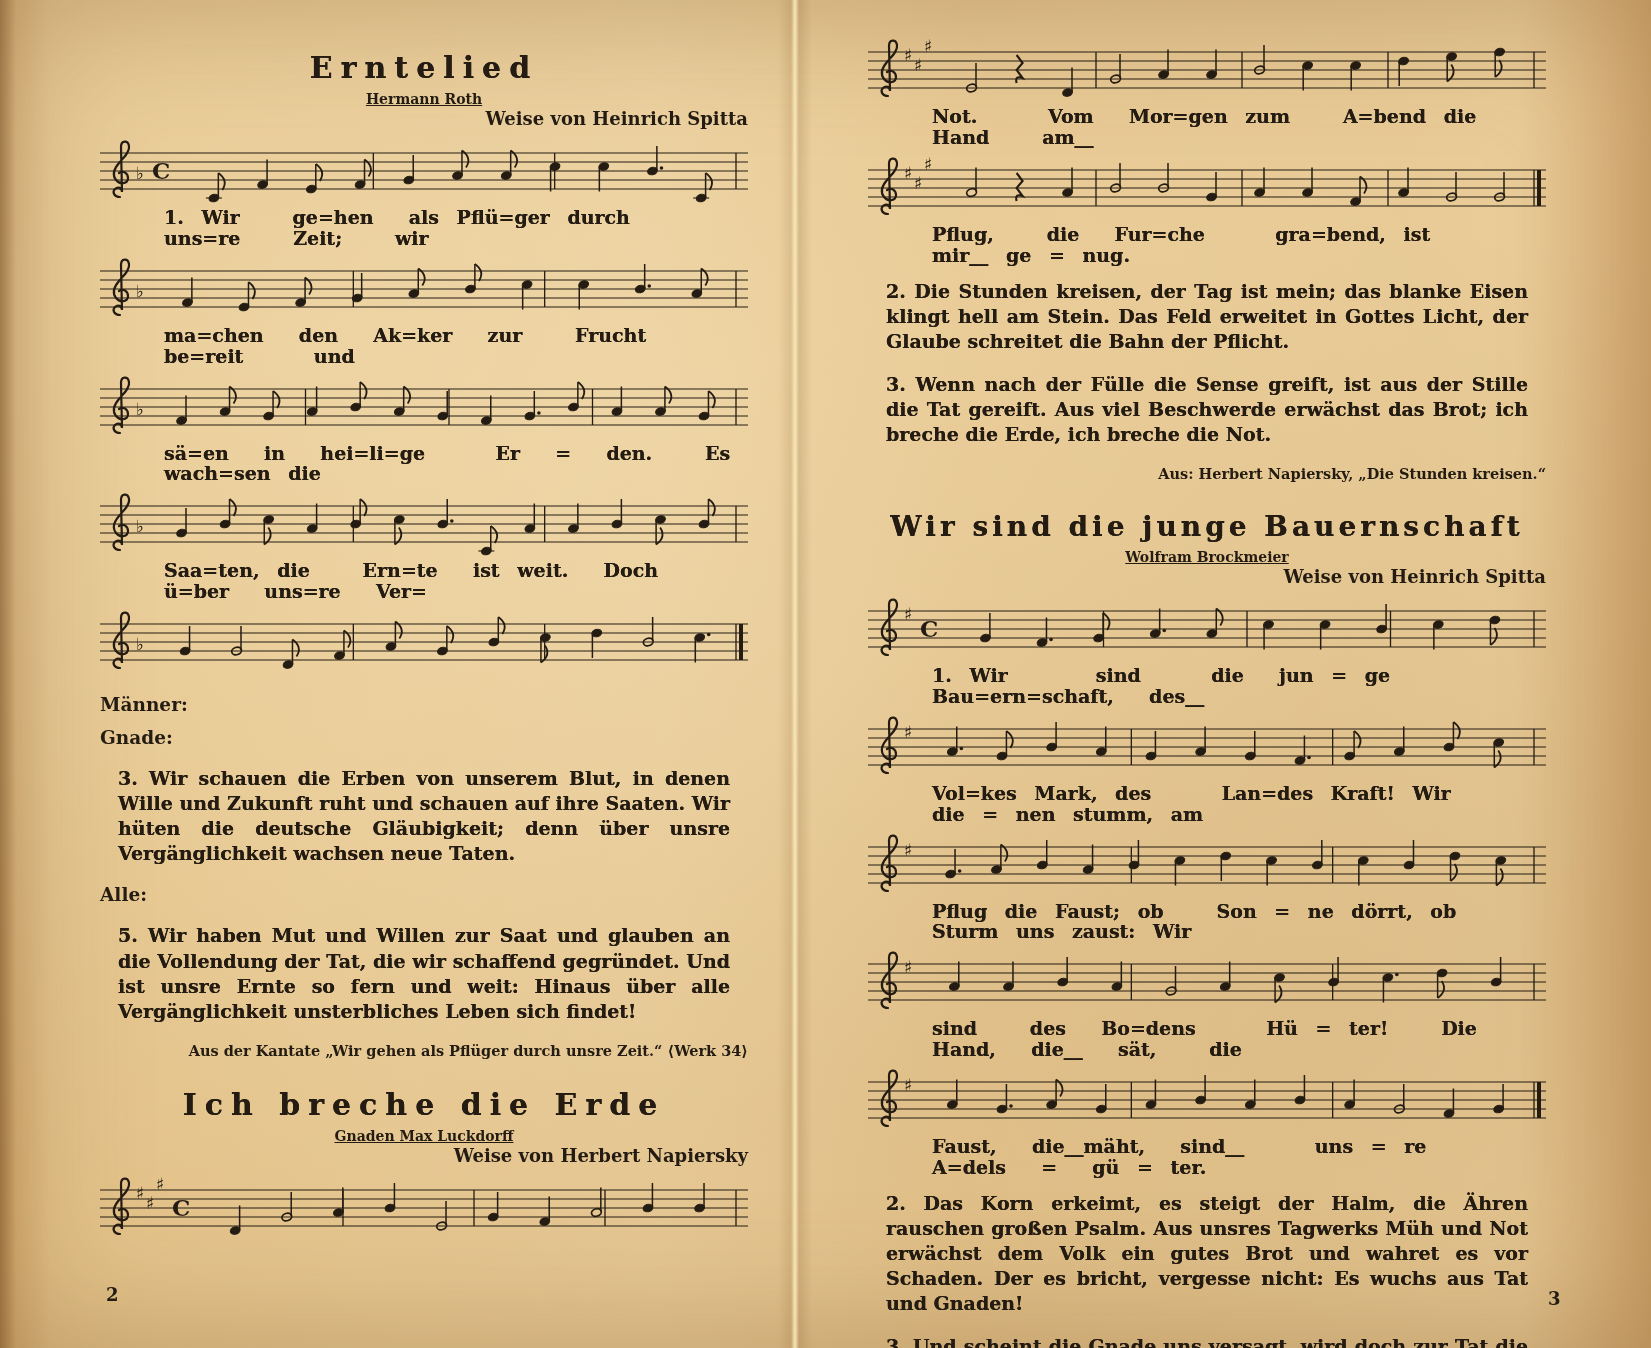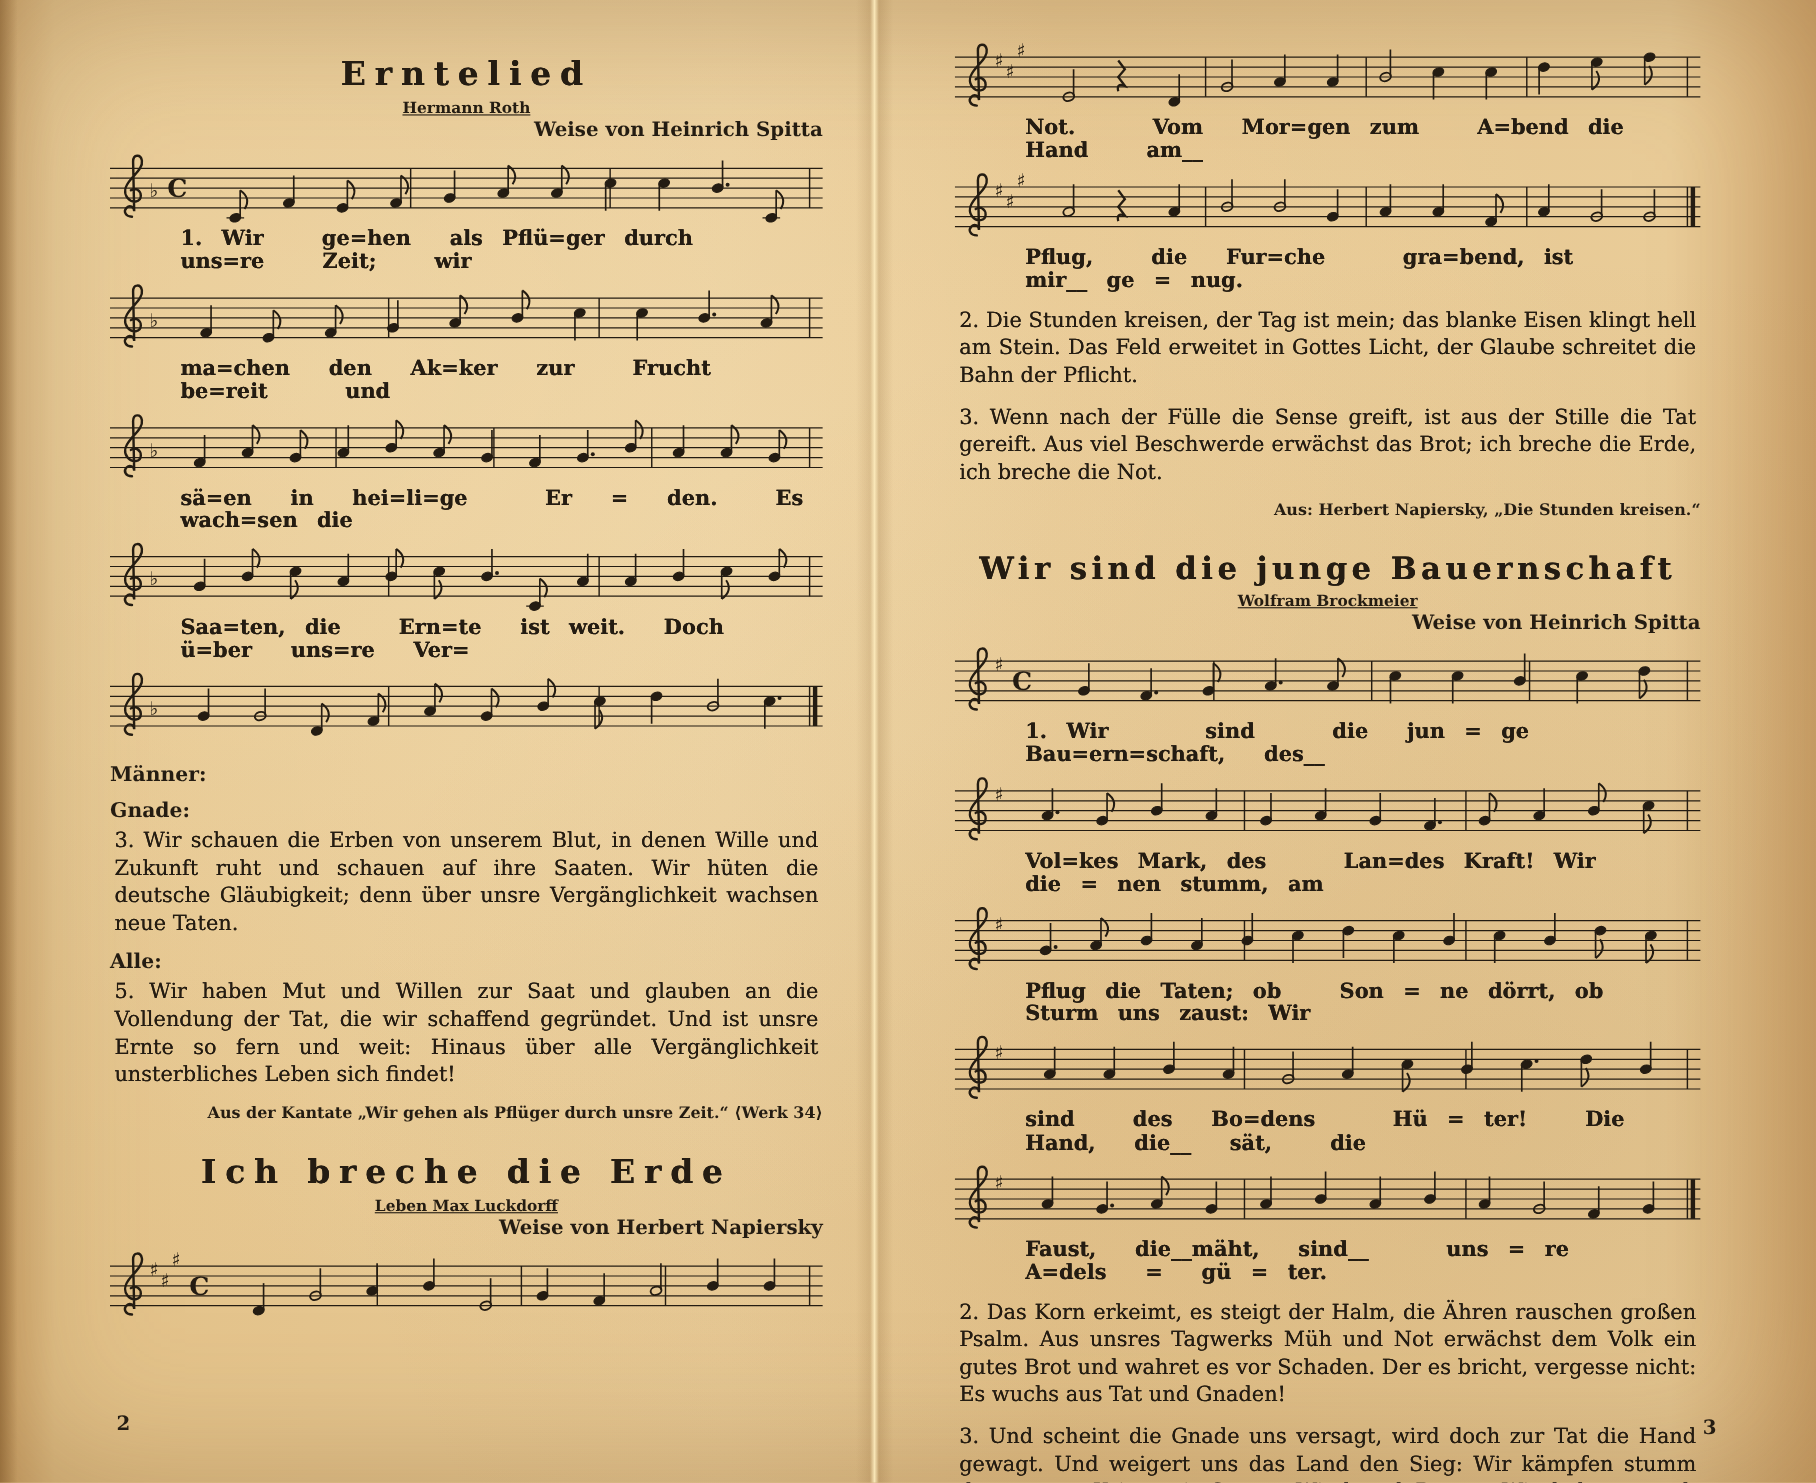--- a/index.html
+++ b/index.html
@@ -31,21 +31,21 @@
     text-shadow:0 0 .5px #241c12;}
   .title.wide{font-size:28px;letter-spacing:4px;}
   .author{font-size:14px;font-weight:bold;text-align:center;margin:0 0 1px;text-decoration:underline;}
   .credit{font-size:18px;font-weight:bold;text-align:right;margin:0 0 8px;}
   .staffblock{margin:0 0 3px;}
   .staff{width:100%;height:74px;}
   .staff svg{display:block;}
   .lyrics{font-size:19px;font-weight:bold;white-space:pre-wrap;padding-left:64px;
     word-spacing:11px;line-height:1.1;margin:-4px 0 6px;text-shadow:0 0 .4px #241c12;}
   .vlabel{font-size:18.5px;font-weight:bold;margin:12px 0 1px;}
-  .verse{font-size:19px;font-weight:normal;line-height:1.32;text-align:justify;margin:4px;
+  .verse{font-size:19px;font-weight:bold;line-height:1.32;text-align:justify;margin:18px;
     text-shadow:0 0 .4px #241c12;}
   .verse.vsp{margin-top:13px;}
   .attribution{font-size:14.5px;font-weight:bold;text-align:right;margin:13px 0 0;}
   .songgap{margin-top:28px;}
   .pagenum{position:absolute;font-size:18px;font-weight:bold;}
   .pagenum.pl{left:106px;top:1284px;}
   .pagenum.pr{left:1548px;top:1288px;}
 </style>
 </head>
 <body>
@@ -327,21 +327,21 @@
       </div>
       <div>
         <div class="vlabel">Alle:</div>
         <p class="verse">5. Wir haben Mut und Willen zur Saat und glauben an die Vollendung der Tat, die wir schaffend gegründet. Und ist unsre Ernte so fern und weit: Hinaus über alle Vergänglichkeit unsterbliches Leben sich findet!</p>
       </div>
       <div class="attribution">Aus der Kantate „Wir gehen als Pflüger durch unsre Zeit.“ ⟨Werk 34⟩</div>
     </div>
 
     <div class="songgap">
       <h1 class="title">Ich breche die Erde</h1>
-      <div class="author">Leben Max Luckdorff</div>
+      <div class="author">Gnaden Max Luckdorff</div>
       <div class="credit">Weise von Herbert Napiersky</div>
       <div class="staffblock">
         <div class="staff">
             <svg width="648" height="74" viewBox="0 0 648 74">
               <line x1="0" y1="16" x2="648" y2="16" stroke="#241c12" stroke-width="1.1"></line>
               <line x1="0" y1="25" x2="648" y2="25" stroke="#241c12" stroke-width="1.1"></line>
               <line x1="0" y1="34" x2="648" y2="34" stroke="#241c12" stroke-width="1.1"></line>
               <line x1="0" y1="43" x2="648" y2="43" stroke="#241c12" stroke-width="1.1"></line>
               <line x1="0" y1="52" x2="648" y2="52" stroke="#241c12" stroke-width="1.1"></line>
               <path d="M 20 60 C 14 60 12 55 15 52 C 18 49 22 51 22 55
@@ -630,21 +630,21 @@
               <ellipse cx="541.0923076923077" cy="34" rx="5" ry="3.7" transform="rotate(-18 541.0923076923077 34)" fill="#241c12" stroke="#241c12" stroke-width="1"></ellipse>
               <line x1="545.4923076923077" y1="33" x2="545.4923076923077" y2="9" stroke="#241c12" stroke-width="1.5"></line>
               <ellipse cx="586.9384615384615" cy="25" rx="5" ry="3.7" transform="rotate(-18 586.9384615384615 25)" fill="#241c12" stroke="#241c12" stroke-width="1"></ellipse>
               <line x1="582.5384615384615" y1="26" x2="582.5384615384615" y2="50" stroke="#241c12" stroke-width="1.5"></line>
               <path d="M 582.5384615384615 50 C 589.5384615384615 45 590.5384615384615 39 586.5384615384615 33" fill="none" stroke="#241c12" stroke-width="1.8"></path>
               <ellipse cx="632.7846153846153" cy="29.5" rx="5" ry="3.7" transform="rotate(-18 632.7846153846153 29.5)" fill="#241c12" stroke="#241c12" stroke-width="1"></ellipse>
               <line x1="628.3846153846154" y1="30.5" x2="628.3846153846154" y2="54.5" stroke="#241c12" stroke-width="1.5"></line>
               <path d="M 628.3846153846154 54.5 C 635.3846153846154 49.5 636.3846153846154 43.5 632.3846153846154 37.5" fill="none" stroke="#241c12" stroke-width="1.8"></path>
             </svg>
           </div>
-        <div class="lyrics">Pflug die Taten; ob   Son = ne dörrt, ob   Sturm uns zaust: Wir</div>
+        <div class="lyrics">Pflug die Faust; ob   Son = ne dörrt, ob   Sturm uns zaust: Wir</div>
       </div>
       <div class="staffblock">
         <div class="staff">
             <svg width="678" height="74" viewBox="0 0 678 74">
               <line x1="0" y1="16" x2="678" y2="16" stroke="#241c12" stroke-width="1.1"></line>
               <line x1="0" y1="25" x2="678" y2="25" stroke="#241c12" stroke-width="1.1"></line>
               <line x1="0" y1="34" x2="678" y2="34" stroke="#241c12" stroke-width="1.1"></line>
               <line x1="0" y1="43" x2="678" y2="43" stroke="#241c12" stroke-width="1.1"></line>
               <line x1="0" y1="52" x2="678" y2="52" stroke="#241c12" stroke-width="1.1"></line>
               <path d="M 20 60 C 14 60 12 55 15 52 C 18 49 22 51 22 55

